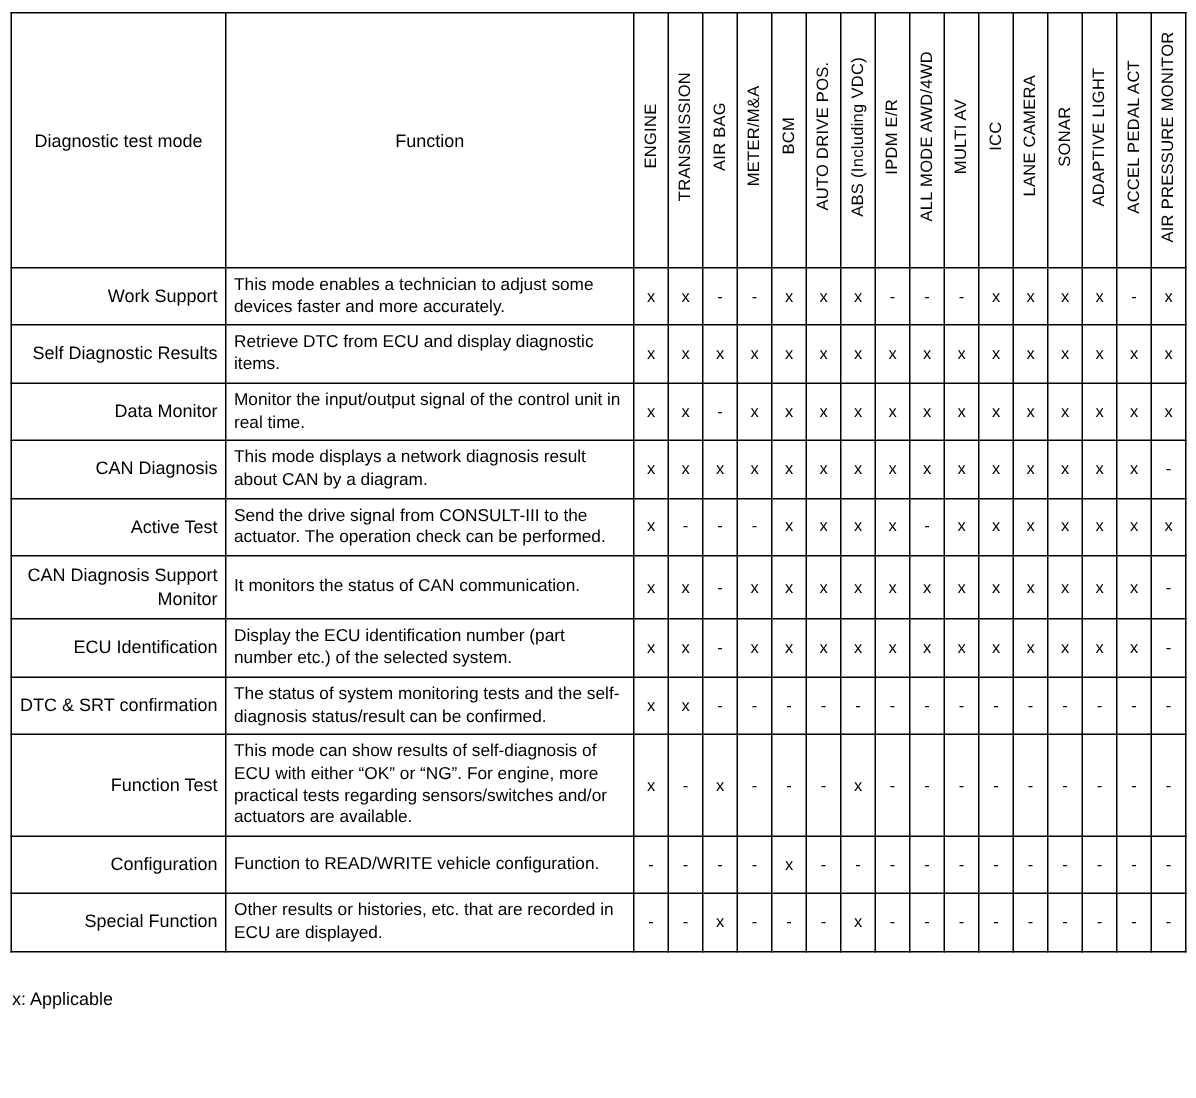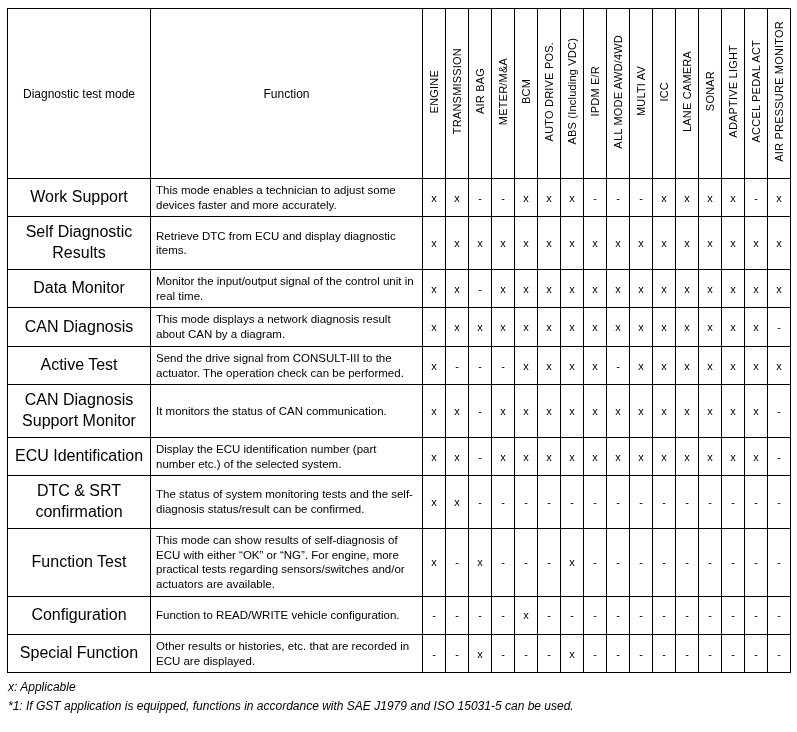--- a/index.html
+++ b/index.html
@@ -51,44 +51,43 @@
   th.sys span {
     display: inline-block;
     writing-mode: vertical-rl;
     transform: rotate(180deg);
     white-space: nowrap;
     font-size: 11px;
     line-height: 1;
     letter-spacing: 0.2px;
   }
   td.mode {
-    font-size: 16px;
+    font-size: 12px;
     line-height: 1.3;
     padding: 5px 5px;
     vertical-align: middle;
-    text-align: center;
+    text-align: right;
   }
   td.func {
     font-size: 11.5px;
     line-height: 1.28;
     padding: 4px 5px;
     vertical-align: middle;
     text-align: left;
   }
   td.mark {
     font-size: 11px;
     text-align: center;
     vertical-align: middle;
     padding: 2px 0;
   }
   tbody tr { height: 38px; }
   .notes {
-    margin-top: 5px;
+    margin-top: 22px;
     padding-left: 1px;
-    font-style: italic;
   }
   .note {
     font-size: 12px;
     line-height: 1.55;
   }
 </style>
 </head>
 <body>
 
 <div class="page">
@@ -337,16 +336,15 @@
           <td class="mark">-</td>
           <td class="mark">-</td>
           <td class="mark">-</td>
           <td class="mark">-</td>
         </tr>
       </tbody>
   </table>
 
   <div class="notes">
     <div class="note">x: Applicable</div>
-    <div class="note">*1: If GST application is equipped, functions in accordance with SAE J1979 and ISO 15031-5 can be used.</div>
   </div>
 
 </div>
 
 </body></html>

